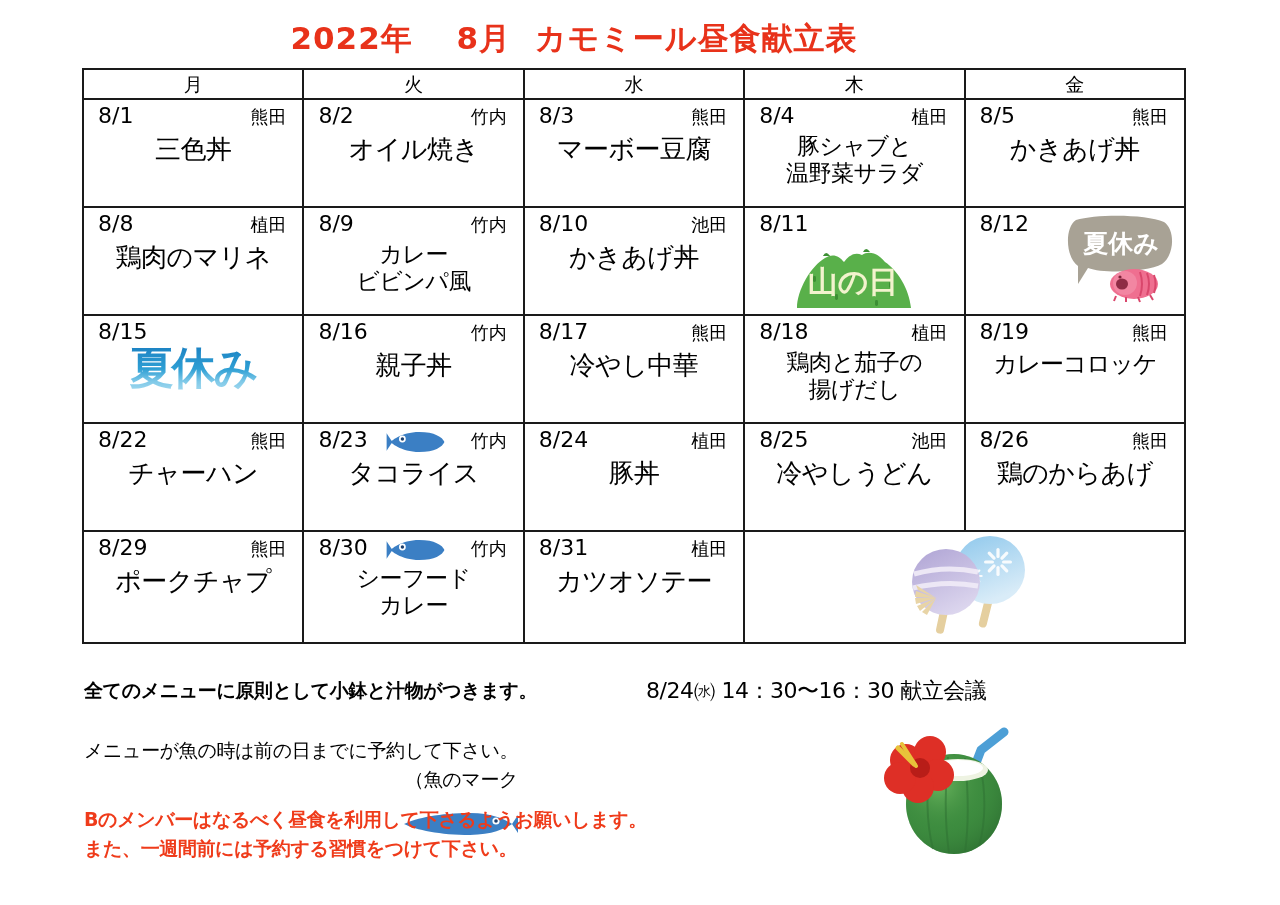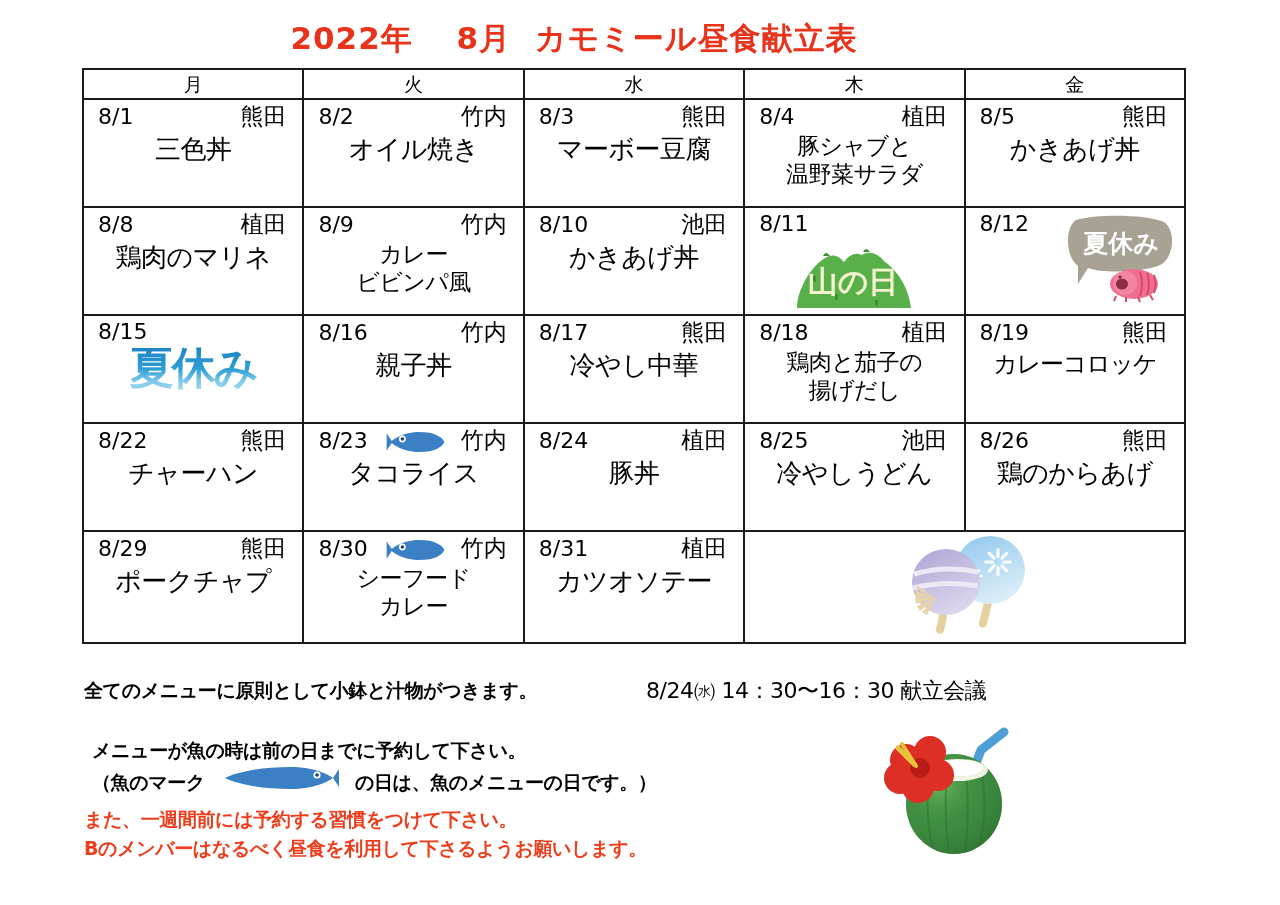--- a/index.html
+++ b/index.html
@@ -66,21 +66,21 @@
     justify-content: space-between;
     align-items: baseline;
     padding: 3px 12px 0 14px;
     font-size: 22px;
     font-family: "DejaVu Sans", sans-serif;
     line-height: 1.15;
     position: relative;
     z-index: 2;
   }
   .cell-date { letter-spacing: 0px; }
-  .cell-staff { font-size: 23px; padding-right: 4px; }
+  .cell-staff { font-size: 18px; padding-right: 4px; font-family: Liberation Mono, monospace; }
 
   .cell-menu {
     text-align: center;
     font-size: 26px;
     font-family: "DejaVu Sans", sans-serif;
     line-height: 1.15;
     padding: 6px 2px 0 2px;
     letter-spacing: -0.5px;
     white-space: pre-line;
   }
@@ -133,29 +133,30 @@
     left: 84px; top: 678px;
     font-size: 19px; font-weight: bold;
     letter-spacing: -0.4px;
   }
   .note-meeting {
     left: 646px; top: 676px;
     font-size: 22px;
     letter-spacing: -0.5px;
   }
   .note-2 {
-    left: 92px; top: 736px;
-    font-size: 19px; font-weight: bold;
+    left: 84px; top: 736px;
+    font-size: 19px; font-weight: normal;
     letter-spacing: -0.4px;
     line-height: 1.55;
   }
   .note-2 .line2 {
     display: flex;
-    align-items: center;
+    align-items: flex-end;
     gap: 16px;
+    flex-direction: column;
   }
   .note-red {
     left: 84px; top: 805px;
     font-size: 19px; font-weight: bold;
     color: #ef3b1a;
     letter-spacing: -0.4px;
     line-height: 1.55;
   }
 
   
@@ -476,27 +477,26 @@
   <div class="line2">
     <span>（魚のマーク</span>
     <span class="inline-fish">
       <svg width="118" height="26" viewBox="0 0 118 26" aria-hidden="true">
         <path d="M112 13 C112 13 98 2 70 2 C40 2 16 7 4 13 C16 19 40 24 70 24 C98 24 112 13 112 13 Z" fill="#3b7fc4"></path>
         <path d="M112 13 L118 4 L118 22 Z" fill="#3b7fc4"></path>
         <circle cx="96" cy="10" r="3.6" fill="#ffffff"></circle>
         <circle cx="96" cy="10" r="1.8" fill="#1b3f6e"></circle>
       </svg>
     </span>
-    <span>の日は、魚のメニューの日です。）</span>
   </div>
 </div>
 
 <div class="note note-red">
+  <div>Bのメンバーはなるべく昼食を利用して下さるようお願いします。</div>
   <div>また、一週間前には予約する習慣をつけて下さい。</div>
-  <div>Bのメンバーはなるべく昼食を利用して下さるようお願いします。</div>
 </div>
 
 <div class="coconut-wrap">
   <svg width="150" height="138" viewBox="0 0 150 138" aria-hidden="true">
 
     <path d="M92 62 L105 28 L128 10" stroke="#4d9fd6" stroke-width="9" fill="none" stroke-linecap="round" stroke-linejoin="round"></path>
 
     <ellipse cx="78" cy="82" rx="48" ry="50" fill="#3d8c3f"></ellipse>
     <ellipse cx="78" cy="82" rx="48" ry="50" fill="url(#cocoShade)"></ellipse>
     <defs>

